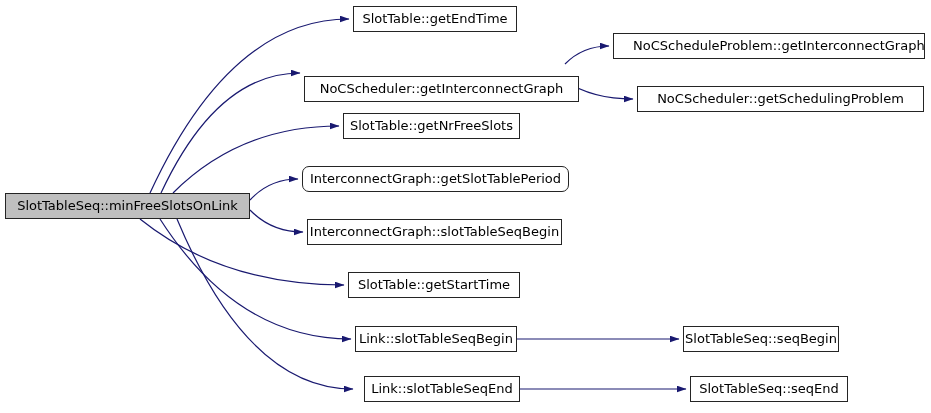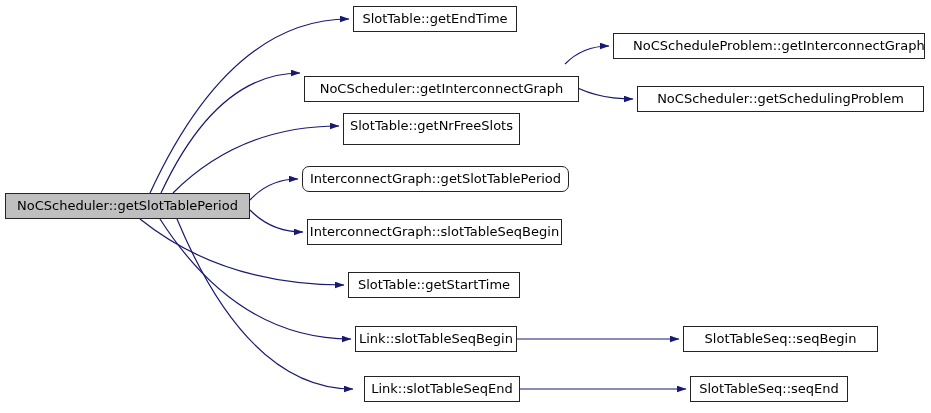--- a/index.html
+++ b/index.html
@@ -63,27 +63,27 @@
         <path d="M 140,219 C 191,259.92 258.32,285 344,285" class="edge-path" stroke="#191970" marker-end="url(#arrowhead)"></path>
         <path d="M 160,219 C 207.75,293.4 270.78,339 351,339" class="edge-path" stroke="#191970" marker-end="url(#arrowhead)"></path>
         <path d="M 177,219 C 221,324.4 279.08,389 353,389" class="edge-path" stroke="#191970" marker-end="url(#arrowhead)"></path>
         <path d="M 565,64 C 576,52.84 590.52,46 609,46" class="edge-path" stroke="#191970" marker-end="url(#arrowhead)"></path>
         <path d="M 565,81 C 582,92.16 604.44,99 633,99" class="edge-path" stroke="#191970" marker-end="url(#arrowhead)"></path>
         <path d="M 517,339 C 557.5,339 610.96,339 679,339" class="edge-path" stroke="#191970" marker-end="url(#arrowhead)"></path>
         <path d="M 513,389 C 556.25,389 613.34,389 686,389" class="edge-path" stroke="#191970" marker-end="url(#arrowhead)"></path>
       </g>
   </svg>
   <div id="node-layer">
-      <div class="graph-node highlight" style="left: 5px; top: 193px; width: 245px; height: 26px; border-color: rgb(36, 36, 36); background: rgb(191, 191, 191);">NoCScheduler::getSlotTablePeriod</div>
+      <div class="graph-node highlight" style="left: 5px; top: 193px; width: 245px; height: 26px; border-color: rgb(36, 36, 36); background: rgb(191, 191, 191);">SlotTableSeq::minFreeSlotsOnLink</div>
       <div class="graph-node" style="left: 353px; top: 6px; width: 164px; height: 26px; border-color: rgb(36, 36, 36); background: rgb(255, 255, 255);">SlotTable::getEndTime</div>
       <div class="graph-node" style="left: 304px; top: 60px; width: 275px; height: 26px; border-color: rgb(36, 36, 36); background: rgb(255, 255, 255); margin-top: 16px;">NoCScheduler::getInterconnectGraph</div>
       <div class="graph-node" style="left: 613px; top: 33px; width: 312px; height: 26px; border-color: rgb(36, 36, 36); background: rgb(255, 255, 255); padding-left: 19px;">NoCScheduleProblem::getInterconnectGraph</div>
       <div class="graph-node" style="left: 637px; top: 86px; width: 287px; height: 26px; border-color: rgb(36, 36, 36); background: rgb(255, 255, 255);">NoCScheduler::getSchedulingProblem</div>
-      <div class="graph-node" style="left: 343px; top: 113px; width: 177px; height: 32px; border-color: rgb(36, 36, 36); background: rgb(255, 255, 255);">SlotTable::getNrFreeSlots</div>
+      <div class="graph-node" style="left: 343px; top: 113px; width: 177px; height: 26px; border-color: rgb(36, 36, 36); background: rgb(255, 255, 255);">SlotTable::getNrFreeSlots</div>
       <div class="graph-node" style="left: 302px; top: 166px; width: 267px; height: 26px; border-color: rgb(36, 36, 36); background: rgb(255, 255, 255); border-radius: 7px;">InterconnectGraph::getSlotTablePeriod</div>
       <div class="graph-node" style="left: 307px; top: 219px; width: 255px; height: 26px; border-color: rgb(36, 36, 36); background: rgb(255, 255, 255);">InterconnectGraph::slotTableSeqBegin</div>
       <div class="graph-node" style="left: 348px; top: 272px; width: 172px; height: 26px; border-color: rgb(36, 36, 36); background: rgb(255, 255, 255);">SlotTable::getStartTime</div>
       <div class="graph-node" style="left: 355px; top: 326px; width: 162px; height: 26px; border-color: rgb(36, 36, 36); background: rgb(255, 255, 255);">Link::slotTableSeqBegin</div>
-      <div class="graph-node" style="left: 683px; top: 326px; width: 195px; height: 26px; border-color: rgb(36, 36, 36); background: rgb(255, 255, 255);">SlotTableSeq::seqBegin</div>
+      <div class="graph-node" style="left: 683px; top: 326px; width: 156px; height: 26px; border-color: rgb(36, 36, 36); background: rgb(255, 255, 255);">SlotTableSeq::seqBegin</div>
       <div class="graph-node" style="left: 364px; top: 376px; width: 156px; height: 26px; border-color: rgb(36, 36, 36); background: rgb(255, 255, 255);">Link::slotTableSeqEnd</div>
       <div class="graph-node" style="left: 690px; top: 376px; width: 158px; height: 26px; border-color: rgb(36, 36, 36); background: rgb(255, 255, 255);">SlotTableSeq::seqEnd</div>
     </div>
 </div>
 
 </body></html>

